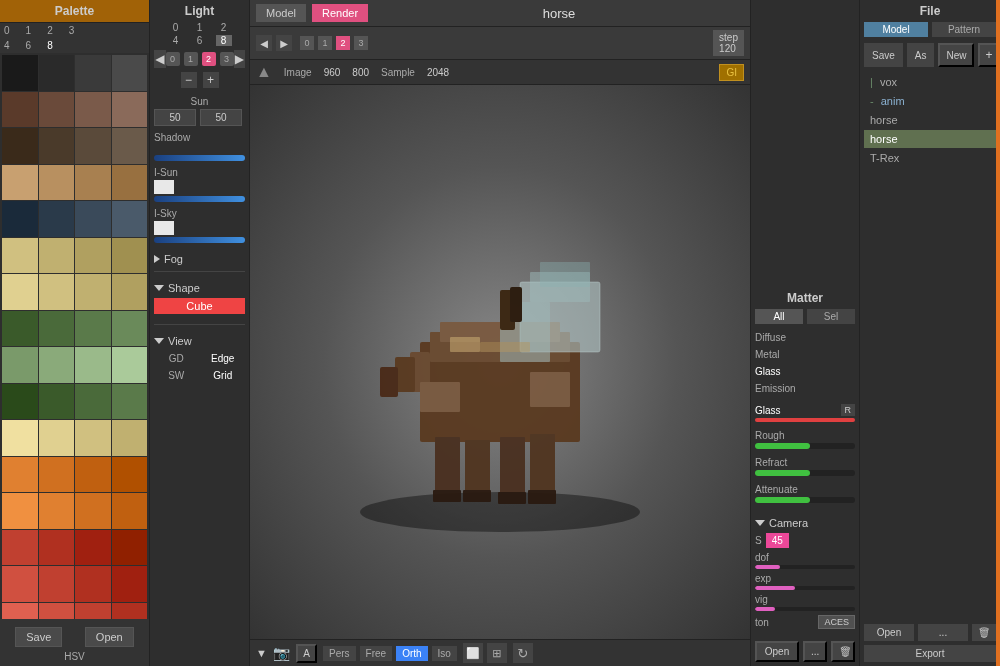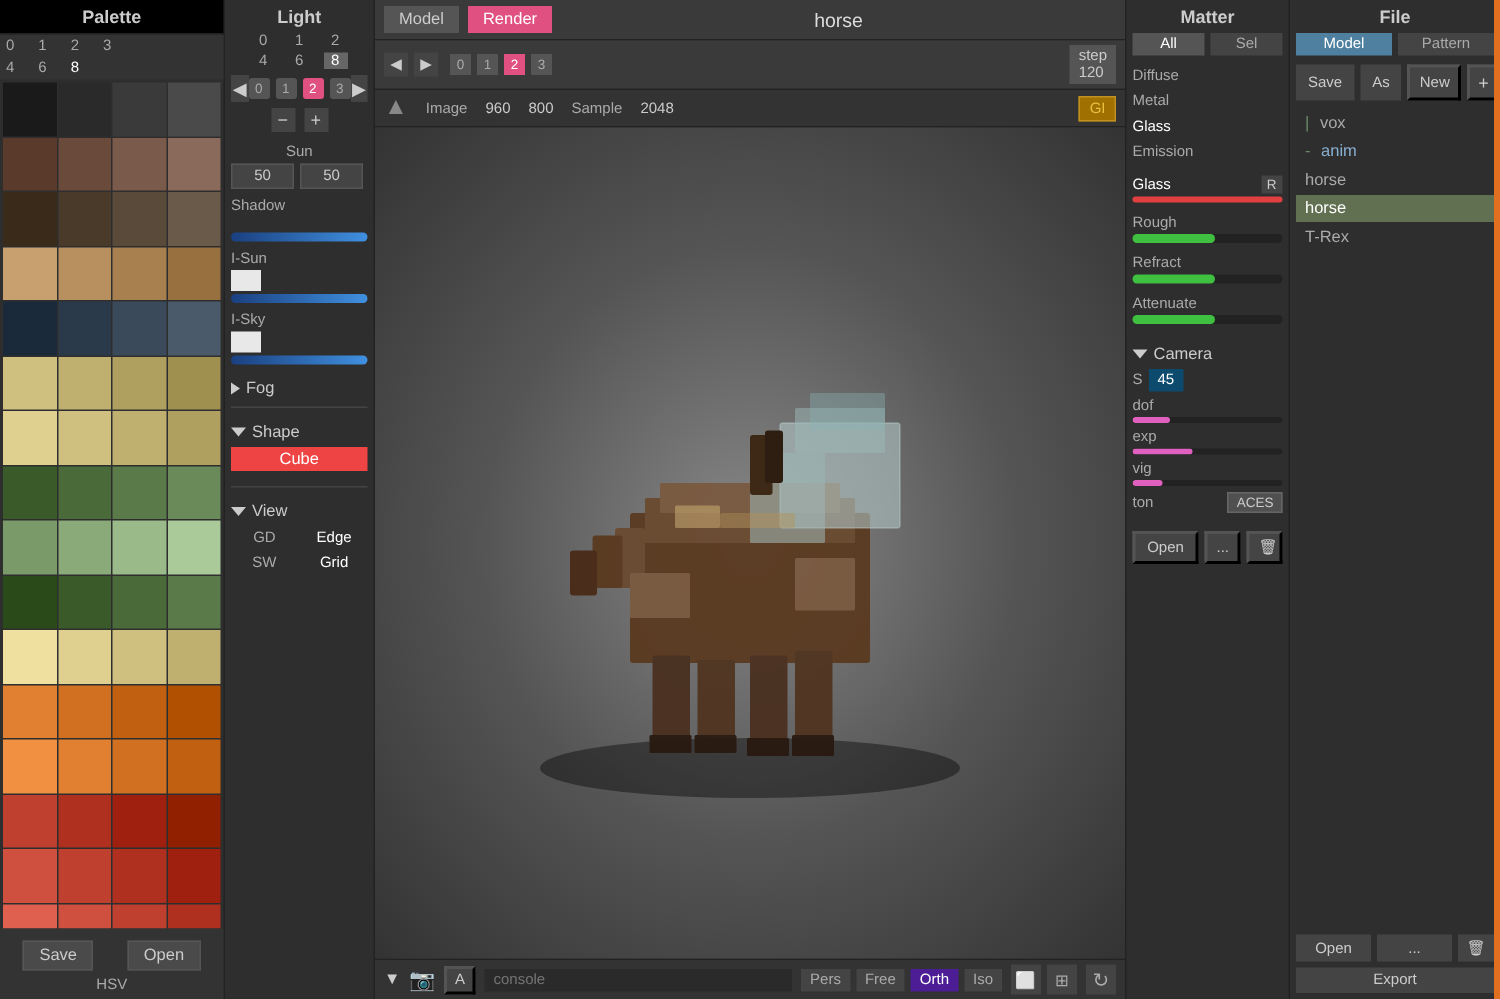--- a/index.html
+++ b/index.html
@@ -2,21 +2,21 @@
 <html><head>
   <meta charset="utf-8">
   <style>
     * { box-sizing: border-box; margin: 0; padding: 0; }
     body { width: 1000px; height: 666px; background: #3a3a3a; font-family: Arial, sans-serif; font-size: 11px; color: #ccc; overflow: hidden; }
 
     .app { display: flex; width: 1000px; height: 666px; }
 
     
     .palette-panel { width: 150px; background: #2e2e2e; border-right: 1px solid #222; display: flex; flex-direction: column; }
-    .palette-title { text-align: center; padding: 4px; background: #000000; color: #ccc; font-size: 12px; font-weight: bold; border-bottom: 1px solid #222; }
+    .palette-title { text-align: center; padding: 4px; background: #a16207; color: #ccc; font-size: 12px; font-weight: bold; border-bottom: 1px solid #222; }
     .palette-numbers { display: flex; padding: 2px 4px; gap: 16px; justify-content: flex-start; background: #333; }
     .palette-numbers span { color: #aaa; font-size: 10px; cursor: pointer; }
     .palette-numbers span.active { color: #fff; }
     .color-grid { flex: 1; display: grid; grid-template-columns: repeat(4, 1fr); padding: 2px; gap: 1px; overflow: hidden; }
     .color-swatch { width: 100%; aspect-ratio: 1; cursor: pointer; }
     .palette-bottom { padding: 4px; background: #333; }
     .palette-bottom-row { display: flex; justify-content: space-around; margin-top: 4px; }
     .palette-btn { background: #4a4a4a; color: #ccc; border: 1px solid #555; padding: 3px 10px; cursor: pointer; font-size: 11px; }
     .hsv-label { text-align: center; color: #aaa; font-size: 10px; margin-top: 4px; }
 
@@ -72,45 +72,45 @@
     .sample-label { color: #aaa; font-size: 10px; }
     .gi-btn { background: #a07000; color: #e8c040; padding: 2px 6px; font-size: 10px; cursor: pointer; border: 1px solid #c09020; margin-left: auto; }
     .viewport { flex: 1; background: radial-gradient(ellipse at center, #888 0%, #555 50%, #333 100%); position: relative; overflow: hidden; display: flex; align-items: center; justify-content: center; }
     .bottom-bar { display: flex; align-items: center; padding: 3px 6px; background: #333; border-top: 1px solid #222; gap: 6px; }
     .bottom-triangle { cursor: pointer; }
     .camera-icon { color: #ccc; cursor: pointer; font-size: 14px; }
     .a-btn { background: #444; color: #ccc; padding: 2px 5px; font-size: 10px; cursor: pointer; }
     .console-input { flex: 1; background: #2a2a2a; border: none; color: #ccc; padding: 2px 6px; font-size: 10px; }
     .view-btns { display: flex; gap: 4px; }
     .view-btn { background: #444; color: #aaa; padding: 2px 6px; font-size: 10px; cursor: pointer; border: none; }
-    .view-btn.active { background: #4c1d95; color: #fff; }
+    .view-btn.active { background: #3b82f6; color: #fff; }
     .grid-btns { display: flex; gap: 4px; }
     .grid-btn { background: #444; color: #aaa; width: 20px; height: 20px; cursor: pointer; border: none; display: flex; align-items: center; justify-content: center; font-size: 11px; }
     .refresh-btn { background: #444; color: #aaa; width: 20px; height: 20px; cursor: pointer; border: none; display: flex; align-items: center; justify-content: center; }
 
     
-    .matter-panel { width: 110px; background: #2e2e2e; border-left: 1px solid #222; border-right: 1px solid #222; display: flex; flex-direction: column; padding: 4px; }
+    .matter-panel { width: 110px; background: #2e2e2e; border-left: 1px solid #222; border-right: 1px solid #222; display: flex; flex-direction: column; padding: 4px; justify-content: flex-end; }
     .matter-title { text-align: center; color: #ccc; font-size: 12px; font-weight: bold; margin-bottom: 4px; }
     .matter-tabs { display: flex; gap: 4px; margin-bottom: 6px; }
     .matter-tab { flex: 1; background: #444; color: #aaa; text-align: center; padding: 2px; font-size: 10px; cursor: pointer; border: none; }
     .matter-tab.active { background: #555; color: #fff; }
     .matter-props { display: flex; flex-direction: column; gap: 2px; }
     .matter-prop { color: #aaa; font-size: 10px; padding: 2px 0; cursor: pointer; }
     .matter-prop.active { color: #fff; }
     .matter-slider { width: 100%; height: 6px; background: #222; border-radius: 3px; margin-bottom: 6px; cursor: pointer; position: relative; }
     .matter-slider-fill { height: 100%; border-radius: 3px; }
     .green-fill { background: #40c040; width: 55%; }
     .glass-row { display: flex; align-items: center; justify-content: space-between; margin-bottom: 2px; }
     .glass-label { color: #fff; font-size: 10px; }
     .r-badge { background: #444; color: #ccc; font-size: 9px; padding: 1px 4px; cursor: pointer; }
     .glass-slider { width: 100%; height: 4px; background: linear-gradient(to right, #e04040 0%, #e04040 100%); border-radius: 2px; margin-bottom: 6px; }
     .camera-section { margin-top: 8px; }
     .camera-row { display: flex; align-items: center; gap: 4px; margin-bottom: 4px; }
     .camera-s-label { color: #aaa; font-size: 10px; }
-    .camera-val { background: #0c4a6e; color: #fff; padding: 2px 6px; font-size: 10px; }
+    .camera-val { background: #ec4899; color: #fff; padding: 2px 6px; font-size: 10px; }
     .camera-prop { color: #aaa; font-size: 10px; }
     .camera-slider { width: 100%; height: 4px; background: #222; border-radius: 2px; margin-bottom: 4px; position: relative; overflow: hidden; }
     .dof-fill { background: #e060c0; width: 25%; height: 100%; border-radius: 2px; }
     .exp-fill { background: #e060c0; width: 40%; height: 100%; border-radius: 2px; }
     .vig-fill { background: #e060c0; width: 20%; height: 100%; border-radius: 2px; }
     .ton-row { display: flex; align-items: center; justify-content: space-between; margin-top: 4px; }
     .ton-label { color: #aaa; font-size: 10px; }
     .aces-badge { background: #505050; color: #ccc; font-size: 9px; padding: 1px 5px; cursor: pointer; border: 1px solid #666; }
     .open-btn { margin-top: 6px; background: #444; color: #ccc; padding: 3px 6px; font-size: 10px; cursor: pointer; text-align: center; }
 
@@ -366,21 +366,20 @@
 
           <rect x="220" y="108" width="15" height="40" fill="#3a2510" rx="2"></rect>
           <rect x="230" y="105" width="12" height="35" fill="#2a1a0c" rx="2"></rect>
         </g>
       </svg>
     </div>
     <div class="bottom-bar">
       <div class="bottom-triangle">▼</div>
       <span class="camera-icon">📷</span>
       <button class="a-btn">A</button>
-      <input class="console-input" type="text" placeholder="console" style="">
       <div class="view-btns">
         <button class="view-btn">Pers</button>
         <button class="view-btn">Free</button>
         <button class="view-btn active">Orth</button>
         <button class="view-btn">Iso</button>
       </div>
       <div class="grid-btns">
         <button class="grid-btn">⬜</button>
         <button class="grid-btn">⊞</button>
       </div>

